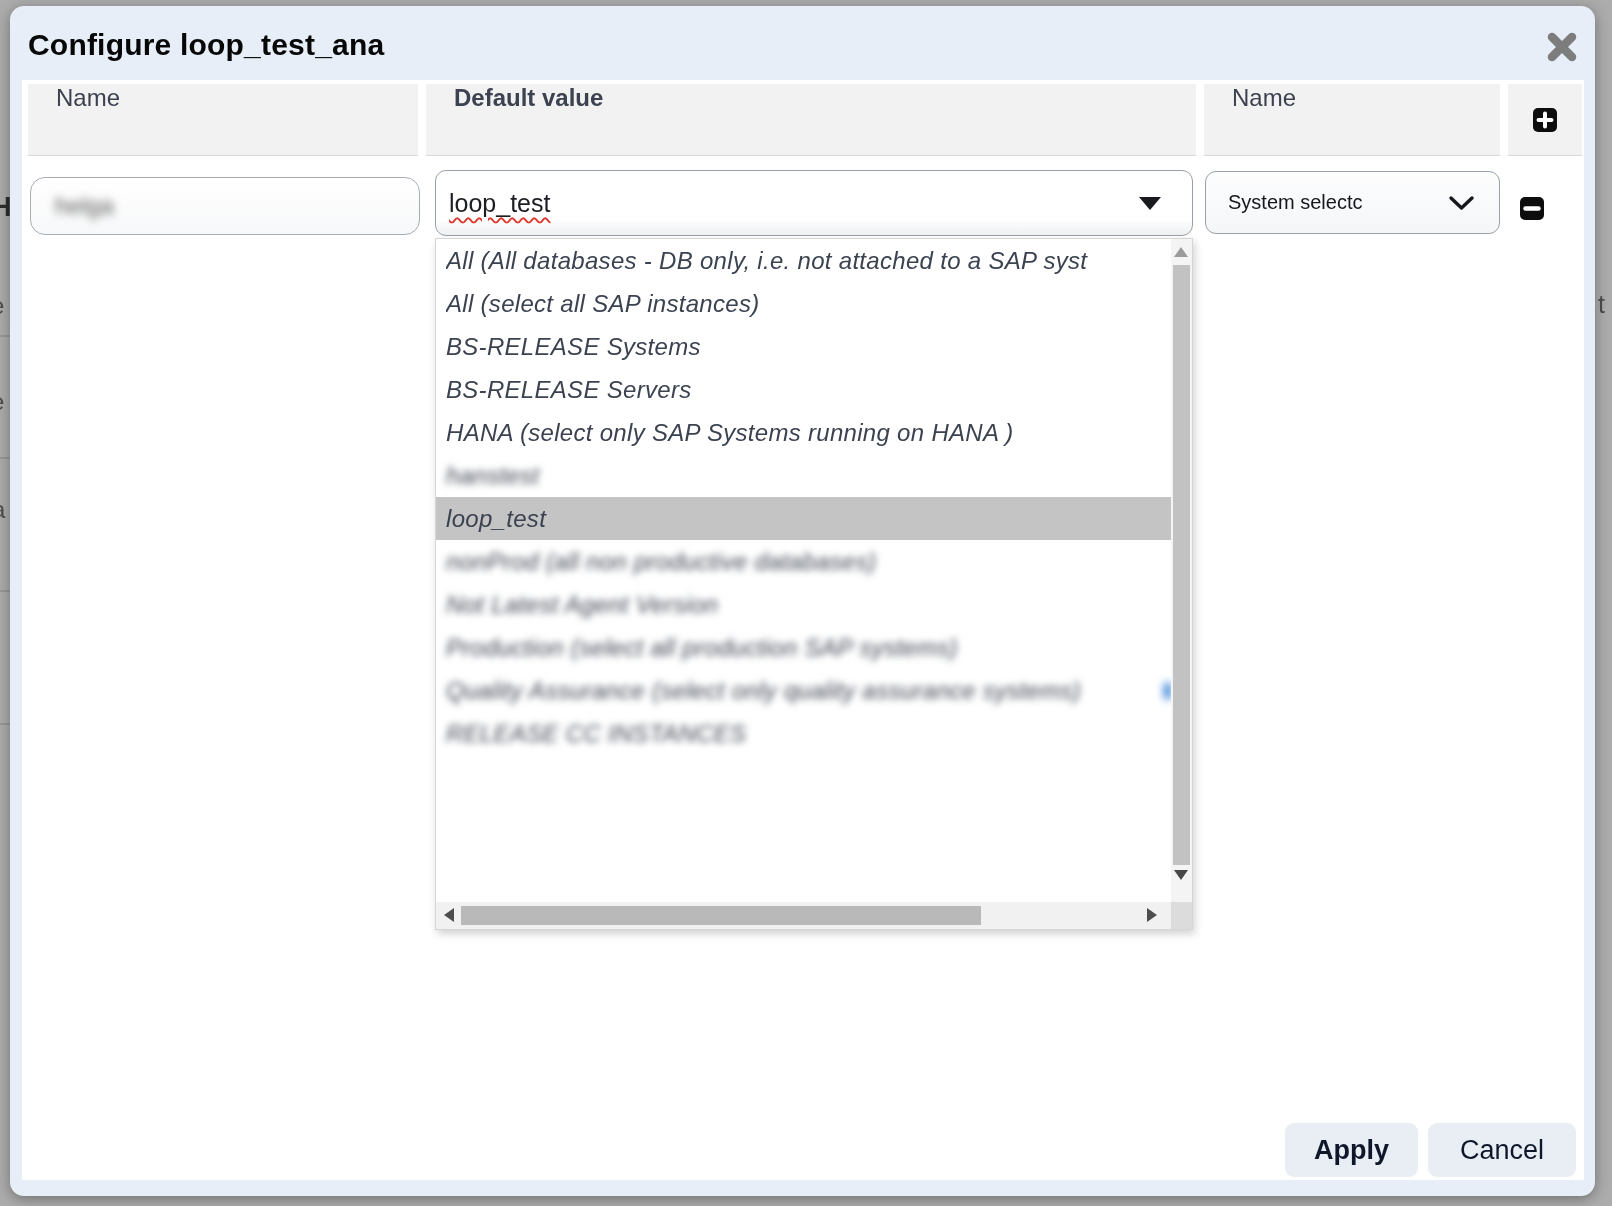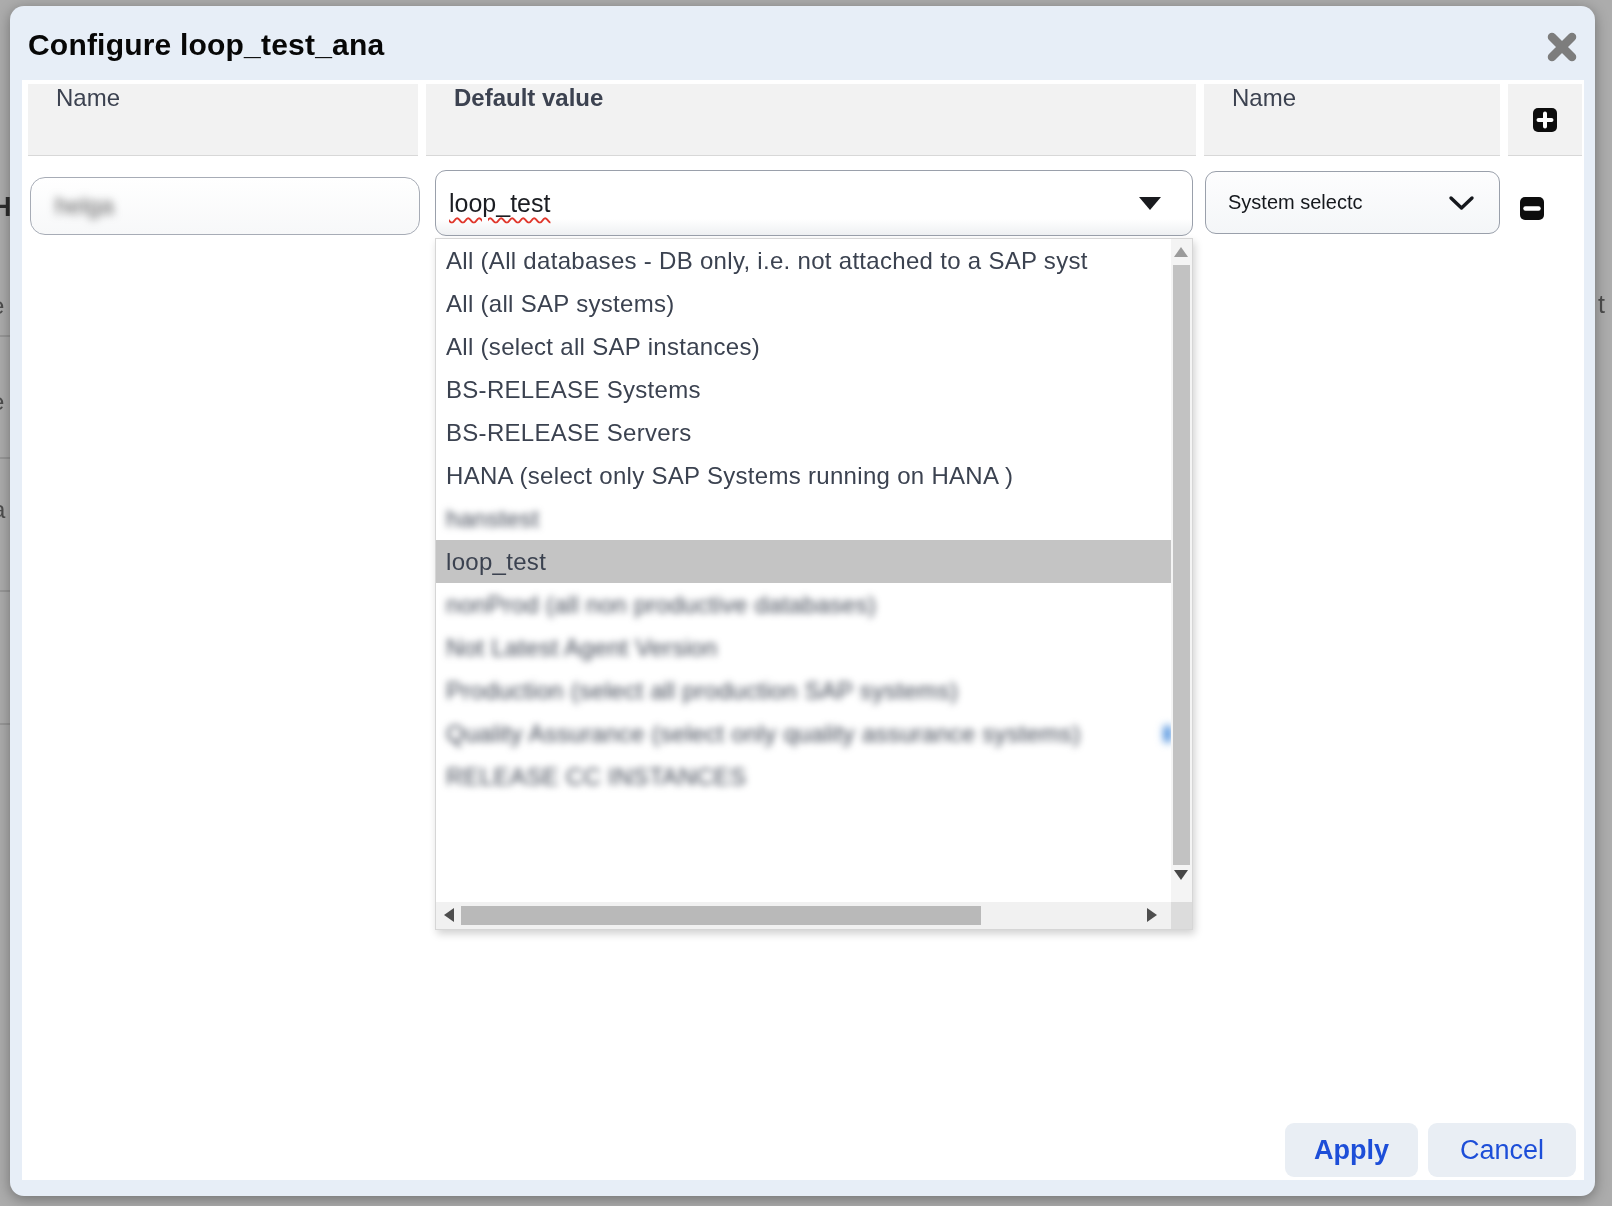--- a/index.html
+++ b/index.html
@@ -55,21 +55,21 @@
 
   
   .panel { position:absolute; left:425px; top:232px; width:758px; height:692px;
     background:#ffffff; border:1px solid #d6d6d6;
     box-shadow:2px 4px 8px rgba(0,0,0,.18); }
   .items { position:absolute; left:0; top:0; width:737px; height:664px; overflow:hidden; }
   .dd-item { position:relative; display:flex; flex-direction:column; justify-content:center;
     padding-left:10px; color:#3b4250; font-size:24px; letter-spacing:.3px; cursor:pointer; }
   .dd-item.single { height:43px; }
   .dd-item.multi  { height:64px; padding-top:2px; }
-  .dd-line { white-space:nowrap; overflow:hidden; line-height:30px; }
+  .dd-line { white-space:nowrap; overflow:hidden; line-height:30px;font-style:italic; }
   .dd-item.single .dd-line { line-height:43px; }
   .dd-item.selected { background:#c4c4c4; }
   .dd-item.redacted { filter:blur(3.5px); }
   .blur-text { filter:blur(4px); }
   .blue-dot { position:absolute; right:2px; top:14px; width:7px; height:16px;
     background:#2f7ed8; filter:blur(2px); }
 
   
   .vscroll { position:absolute; right:0; top:0; width:21px; height:665px; background:#f4f4f4; cursor:pointer; }
   .v-thumb { position:absolute; left:2px; top:26px; width:17px; height:600px; background:#c2c2c2; }
@@ -84,21 +84,21 @@
   .tri-left { position:absolute; left:8px; top:6px; width:0; height:0;
     border-top:7.5px solid transparent; border-bottom:7.5px solid transparent;
     border-right:10px solid #4e4e4e; }
   .tri-right { position:absolute; right:16px; top:6px; width:0; height:0;
     border-top:7.5px solid transparent; border-bottom:7.5px solid transparent;
     border-left:10px solid #4e4e4e; }
   .corner { position:absolute; right:0; bottom:0; width:21px; height:27px; background:#dcdcdc; }
 
   
   .btn { position:absolute; top:1117px; height:54px; border:none; border-radius:9px;
-    background:#e9eef4; color:#1d4ed8; font-size:27px; cursor:pointer;
+    background:#e9eef4; color:#0f172a; font-size:27px; cursor:pointer;
     font-family:"Liberation Sans", sans-serif; }
   .btn.apply  { left:1275px; width:133px; font-weight:700; }
   .btn.cancel { left:1418px; width:148px; }
 </style>
 </head>
 <body>
 
 <div>
   <span class="edge-frag" style="left:-8px; top:192px; font-weight:700; font-size:27px; color:#2e2e2e;">H</span>
   <span class="edge-frag" style="left:-9px; top:292px;">e</span>
@@ -170,23 +170,20 @@
       </svg>
     </span>
   </button>
 
   <div class="panel">
     <div class="items">
         <div class="dd-item single">
           <div class="dd-line">All (All databases - DB only, i.e. not attached to a SAP syst</div>
         </div>
         <div class="dd-item single">
-          <div class="dd-line">All (all SAP systems)</div>
-        </div>
-        <div class="dd-item single">
           <div class="dd-line">All (select all SAP instances)</div>
         </div>
         <div class="dd-item single">
           <div class="dd-line">BS-RELEASE Systems</div>
         </div>
         <div class="dd-item single">
           <div class="dd-line">BS-RELEASE Servers</div>
         </div>
         <div class="dd-item single">
           <div class="dd-line">HANA (select only SAP Systems running on HANA )</div>

